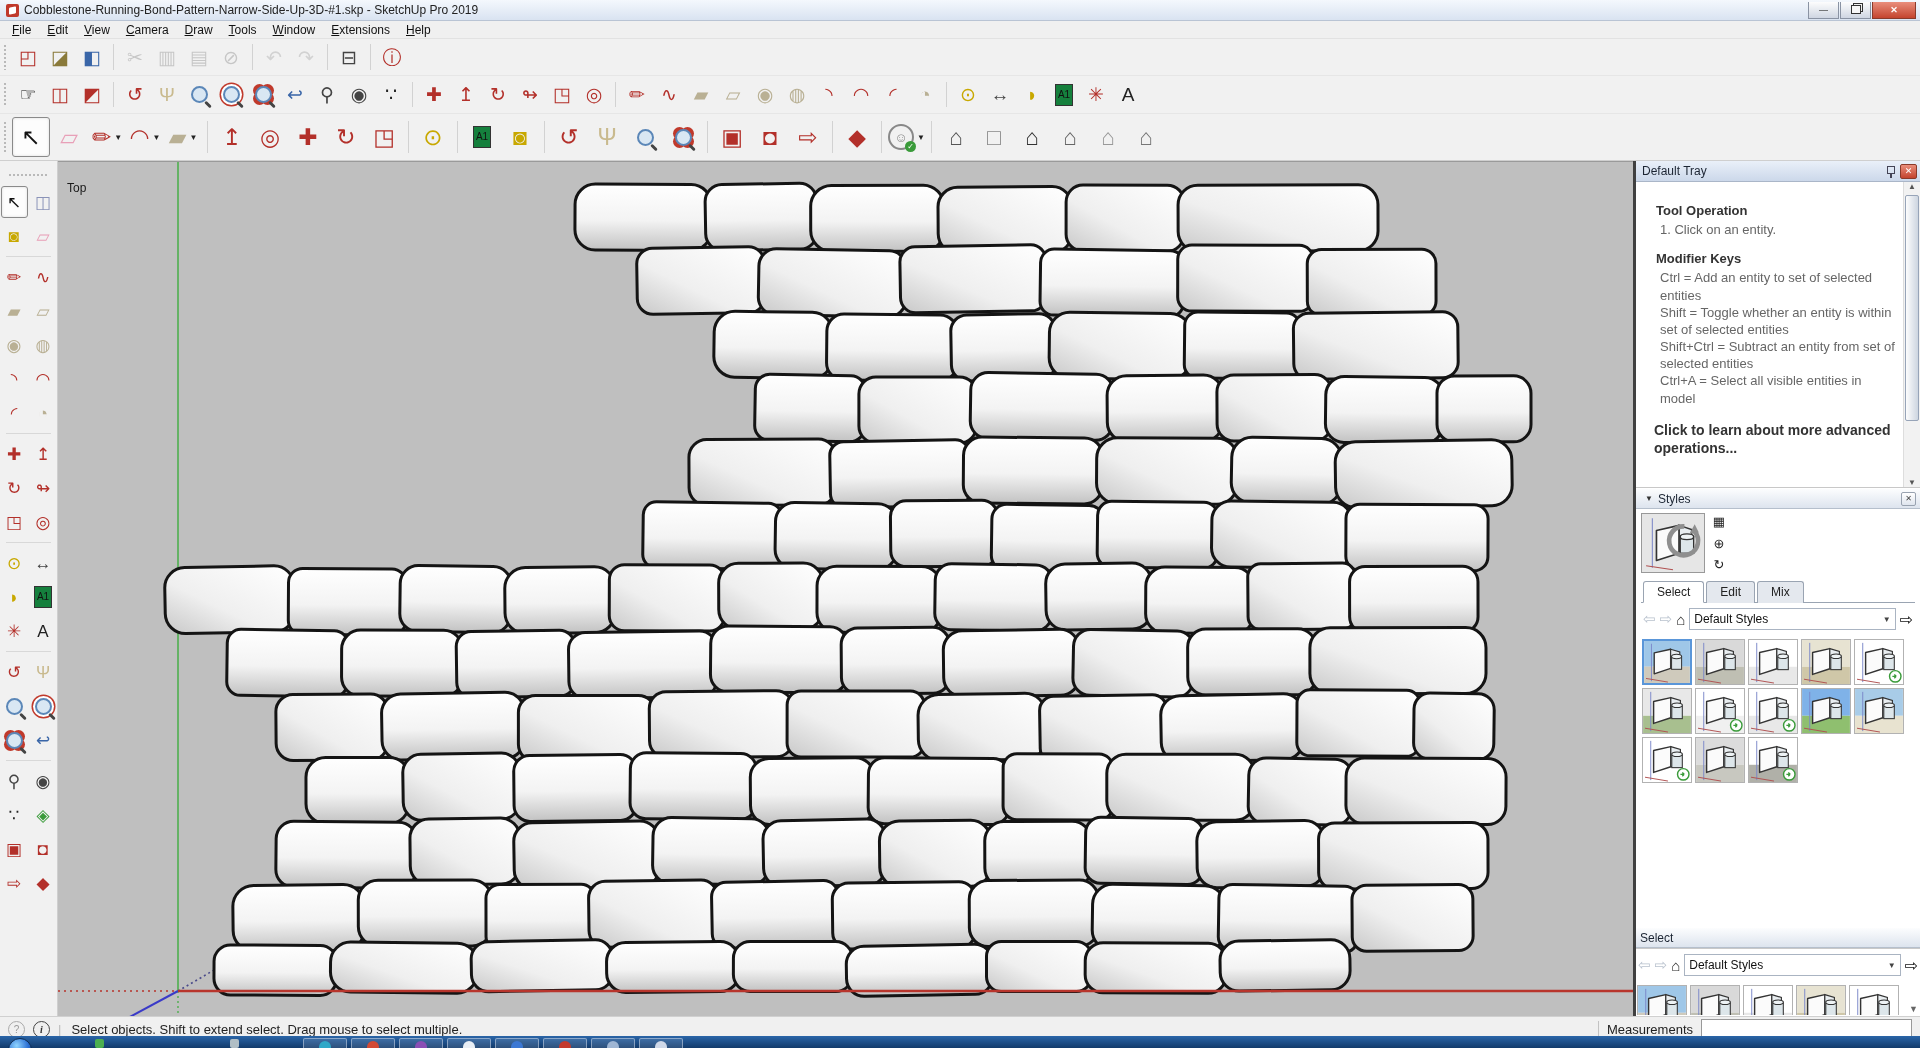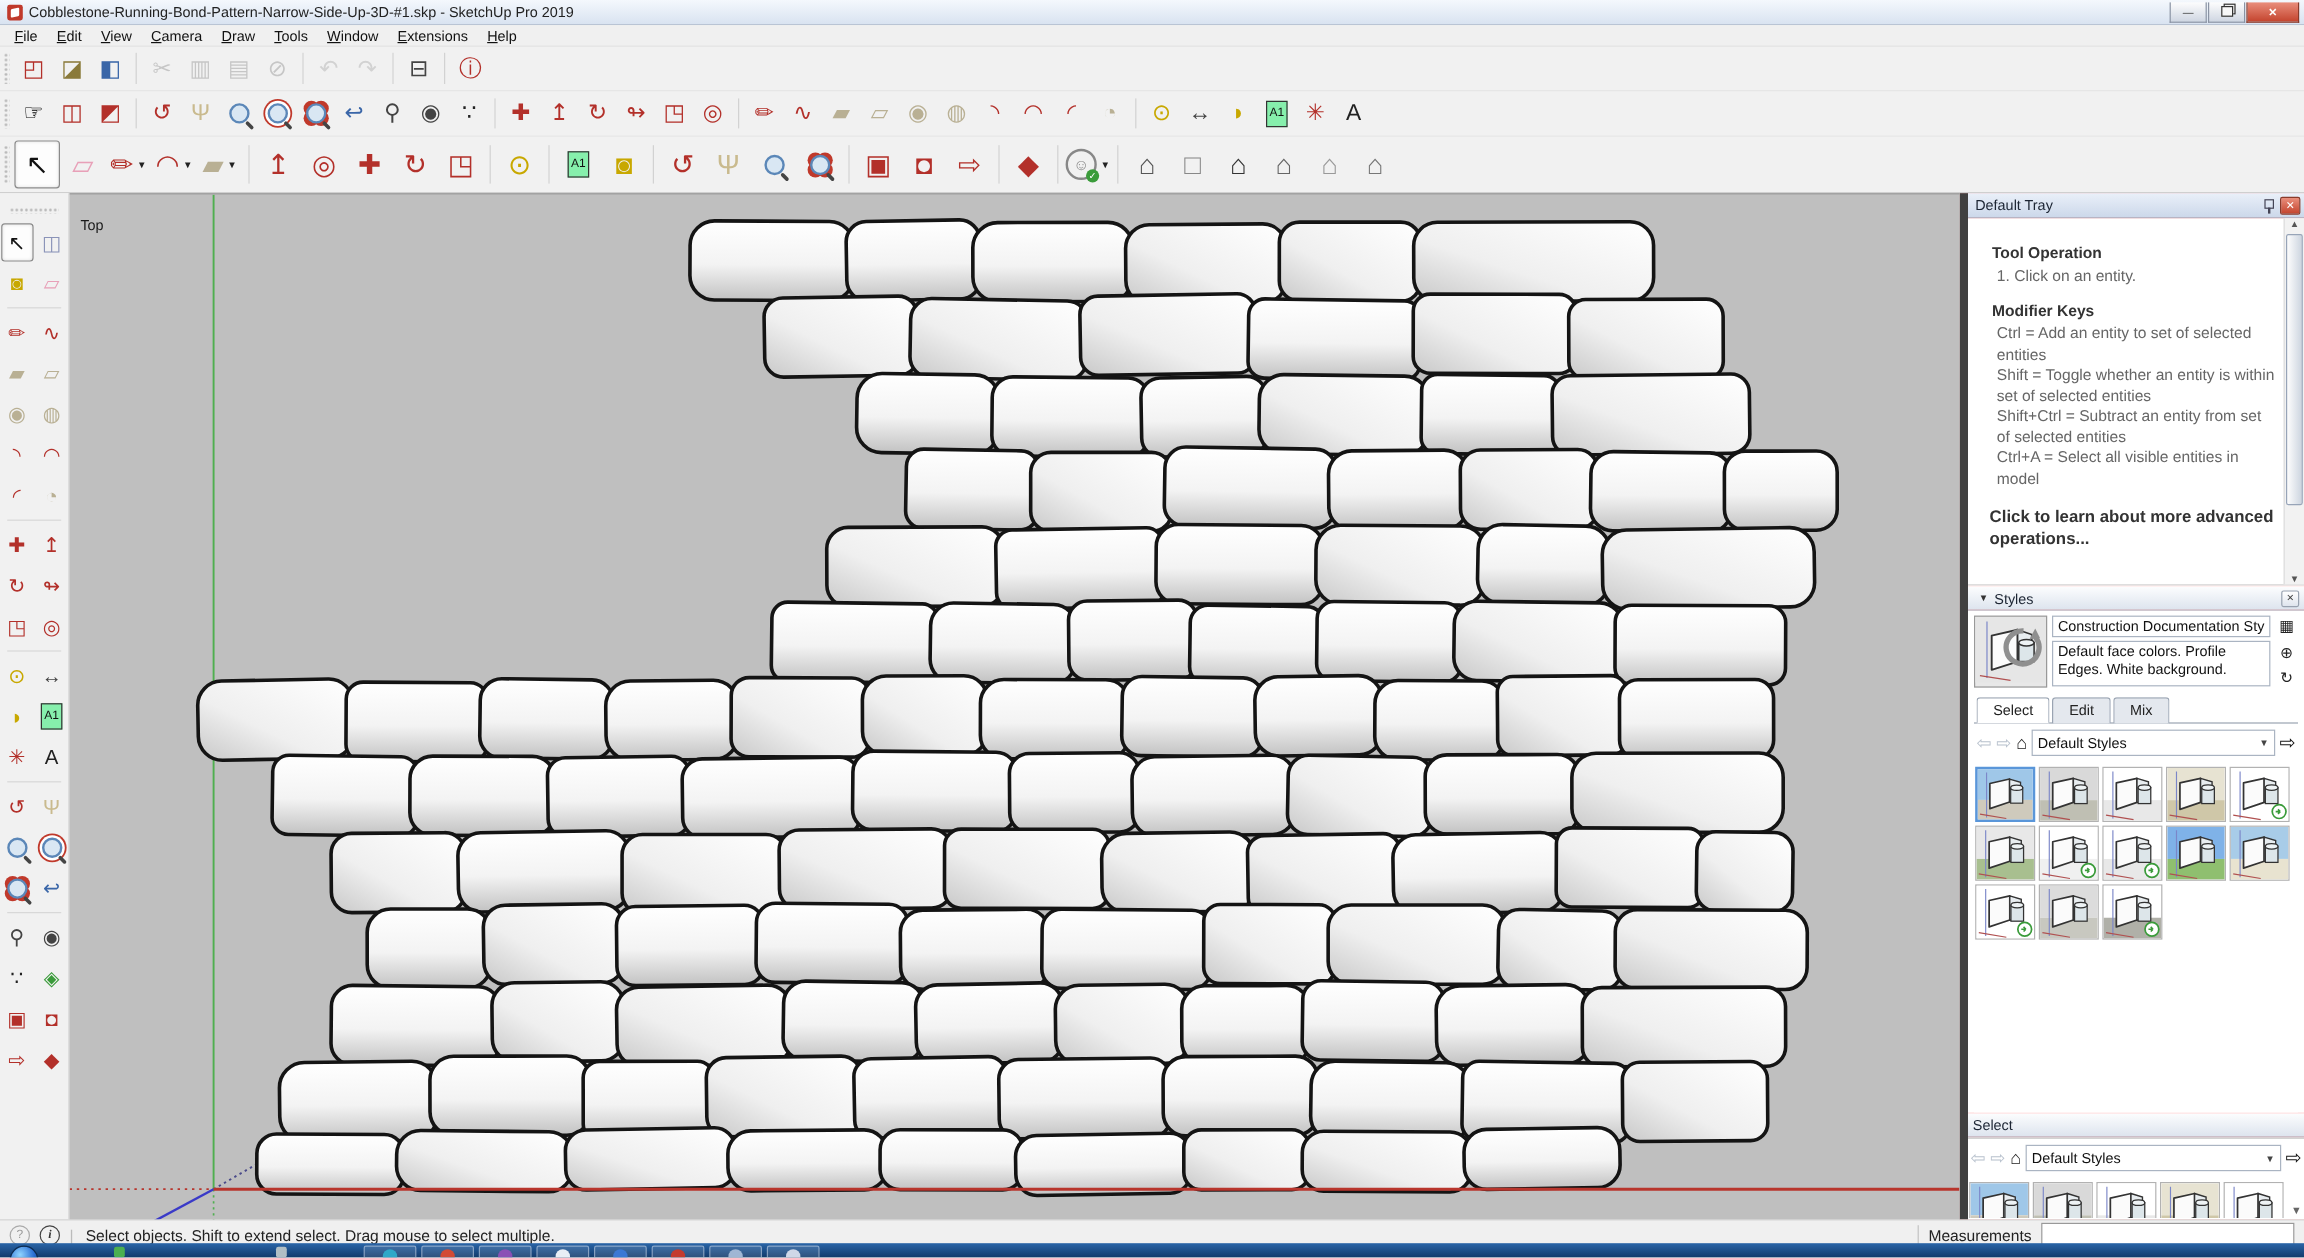--- a/index.html
+++ b/index.html
@@ -23,41 +23,41 @@
   #toolbar3{height:46px;border-top:1px solid #e6e6e6;border-bottom:1px solid #cfcfcf;}
   .grip{width:5px;height:70%;margin:0 4px 0 3px;background-image:radial-gradient(circle,#b9b9b9 1px,transparent 1.2px);background-size:4px 4px;align-self:center;}
   .tb-sep{width:1px;height:70%;background:#d2d2d2;margin:0 5px;align-self:center;}
   .tbtn{min-width:30px;height:30px;display:flex;align-items:center;justify-content:center;border:1px solid transparent;border-radius:3px;position:relative;}
   #toolbar3 .tbtn{min-width:36px;height:38px;}
   .tbtn.pressed{background:#fdfdfd;border:1px solid #8a8a8a;box-shadow:inset 0 0 3px #00000022;}
   .tbtn.disabled{opacity:.35;filter:grayscale(.9);}
   .glyph{font-size:19px;line-height:1;}
   #toolbar3 .glyph{font-size:23px;}
   .dd{font-size:8px;color:#222;margin-left:3px;}
-  .txtic{font-size:10px;border:1px solid #333;color:#111;background:#86efac;padding:4px 2px;line-height:12px;}
+  .txtic{font-size:10px;border:1px solid #333;color:#111;background:#15803d;padding:4px 2px;line-height:12px;}
   .mag{position:relative;width:13px;height:13px;border:2.5px solid #5b87b8;border-radius:50%;background:#d9e7f3;}
   .mag::after{content:"";position:absolute;width:8px;height:3px;background:#444;bottom:-5px;right:-6px;transform:rotate(45deg);border-radius:2px;}
   .mag.redbox{box-shadow:0 0 0 2px #fff,0 0 0 3.5px #c0392b;}
   .mag.ext{box-shadow:-4px -4px 0 -2px #c0392b,4px 4px 0 -2px #c0392b,4px -4px 0 -2px #c0392b,-4px 4px 0 -2px #c0392b;}
   .signin{position:relative;width:22px;height:22px;border:2px solid #888;border-radius:50%;display:flex;align-items:center;justify-content:center;color:#888;font-size:13px;}
   .signin .chk{position:absolute;right:-4px;bottom:-4px;width:11px;height:11px;background:#3a9b3a;color:#fff;border-radius:50%;font-size:8px;line-height:11px;text-align:center;}
   
   #main{display:flex;height:855px;}
   
   #palette{width:58px;background:#f1f1f1;border-right:1px solid #cfcfcf;padding-top:12px;box-sizing:border-box;}
   #palette .pgrip{height:5px;margin:0 8px 8px;background-image:radial-gradient(circle,#b9b9b9 1px,transparent 1.2px);background-size:4px 4px;}
   .prow{display:flex;justify-content:center;gap:2px;margin-bottom:2px;}
   .prow .tbtn{min-width:25px;width:25px;height:30px;}
   .prow .glyph{font-size:17px;}
   .psep{height:1px;background:#d8d8d8;margin:4px 6px;}
   
   #canvas{position:relative;width:1575px;height:855px;background:#bfbfbf;border-top:1px solid #9a9a9a;box-sizing:border-box;overflow:hidden;}
   #view-label{position:absolute;left:9px;top:19px;font-size:12px;color:#1a1a1a;z-index:5;}
   
-  #tray{width:287px;background:#fca5a5;border-left:7px solid #404040;box-sizing:border-box;display:flex;flex-direction:column;font-size:12px;}
+  #tray{width:287px;background:#000000;border-left:3px solid #404040;box-sizing:border-box;display:flex;flex-direction:column;font-size:12px;}
   #tray-header{height:20px;background:linear-gradient(#eaf0f9,#ccd8ea);border-bottom:1px solid #aab6c8;display:flex;align-items:center;padding:0 3px 0 6px;}
   #tray-header .t{flex:1;font-size:12px;color:#1c2533;}
   .pin{width:11px;height:13px;position:relative;margin-right:4px;}
   .pin::before{content:"";position:absolute;left:2px;top:1px;width:6px;height:6px;border:1.5px solid #445;}
   .pin::after{content:"";position:absolute;left:5px;top:8px;width:1.5px;height:5px;background:#445;}
   .tray-x{width:15px;height:13px;background:linear-gradient(#e98e7c,#c4442e);border:1px solid #8a3a2a;color:#fff;font-size:9px;line-height:12px;text-align:center;border-radius:2px;}
   #instructor{height:305px;background:#fff;display:flex;border-bottom:1px solid #c8c8c8;}
   #instructor .content{flex:1;padding:8px 6px 0 24px;color:#666;font-size:13px;line-height:1.32;}
   #instructor h4{margin:12px 0 2px -4px;font-size:13px;color:#333;}
   #instructor .more{margin:14px 0 0 -6px;font-weight:bold;font-size:14px;color:#333;}
@@ -736,24 +736,20 @@
             <line x1="10" y1="52" x2="10" y2="4" stroke="#7b86c8" stroke-width="1"></line>
             <line x1="4" y1="50" x2="30" y2="54" stroke="#b05050" stroke-width="1"></line>
             <path d="M14 16 L36 11 L36 38 L14 45 Z" fill="#fbfbfb" stroke="#333" stroke-width="1.6" stroke-linejoin="round"></path>
             <path d="M36 11 L48 15 L48 38 L36 38 Z" fill="#e8edf0" stroke="#333" stroke-width="1.4"></path>
             <rect x="37" y="22" width="13" height="16" fill="#dde6ea" stroke="#333" stroke-width="1.3"></rect>
             <ellipse cx="43.5" cy="22" rx="6.5" ry="2.8" fill="#eef3f5" stroke="#333" stroke-width="1.3"></ellipse>
             <path d="M41 12 a14 14 0 1 0 10 5" fill="none" stroke="#8f8f8f" stroke-width="4.5"></path>
             <path d="M51 10 l4 8 l-9 1 z" fill="#8f8f8f"></path>
           </svg>
         </div>
-        <div id="style-fields">
-          <div class="field">Construction Documentation Sty</div>
-          <div class="field desc">Default face colors. Profile Edges. White background.</div>
-        </div>
         <div id="style-sideicons">
           <span>▦</span>
           <span>⊕</span>
           <span>↻</span>
         </div>
       </div>
       <div id="style-tabs">
           <span class="tab active">Select</span>
           <span class="tab">Edit</span>
           <span class="tab">Mix</span>

